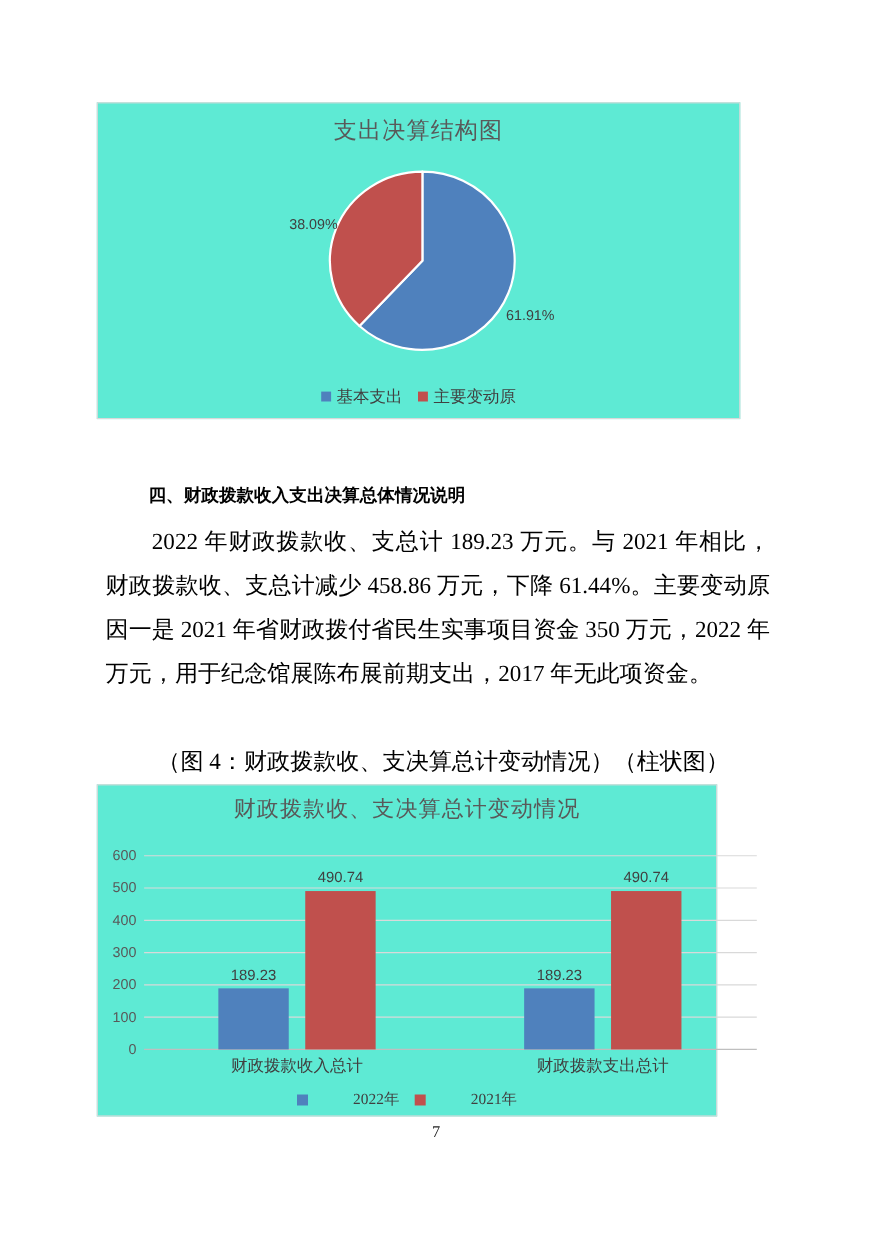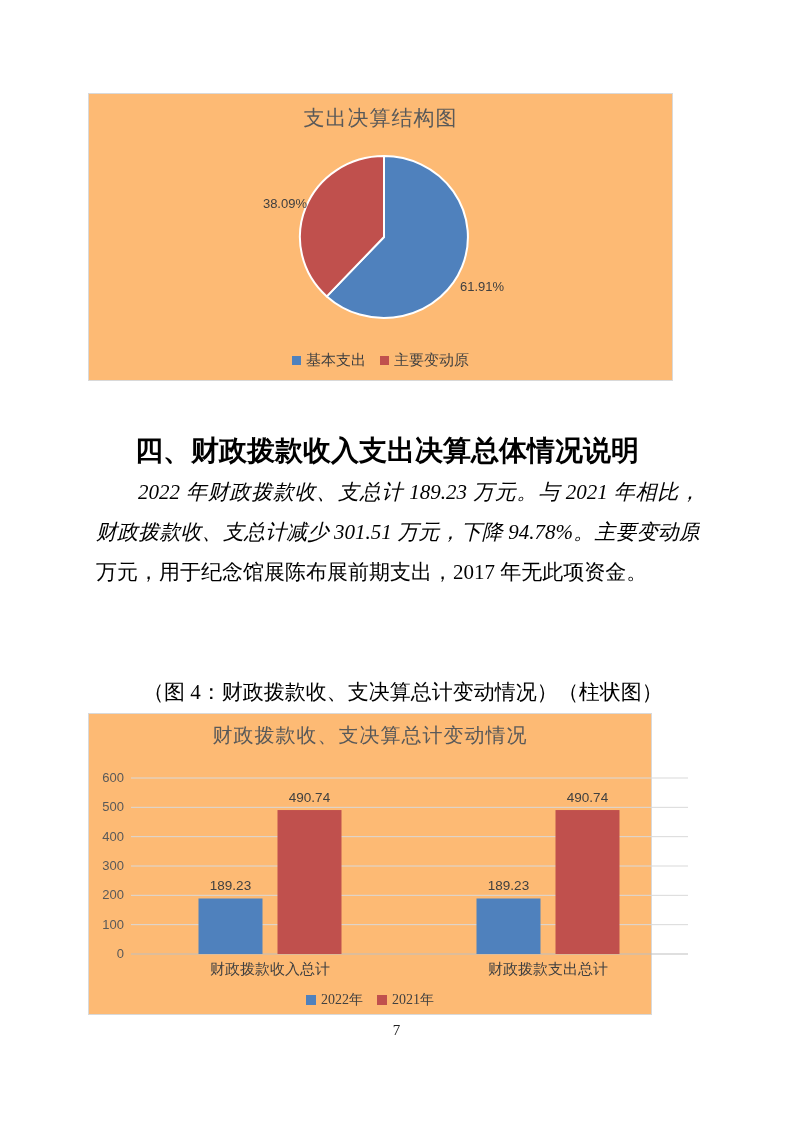--- a/index.html
+++ b/index.html
@@ -8,21 +8,21 @@
     width:793px;height:1122px;
     background:#ffffff;
     margin:0 auto;
     overflow:hidden;
     font-family:"Liberation Serif","DejaVu Serif",serif;
     color:#1a1a1a;
   }
   
   .chart-box{
     position:absolute;
-    background:#fdba74;
+    background:#5eead4;
     border:1px solid #d9d9d9;
     box-sizing:border-box;
   }
   #pie-box{left:88px;top:93px;width:585px;height:288px;}
   #bar-box{left:88px;top:713px;width:564px;height:302px;}
   .chart-title{
     position:absolute;left:0;right:0;
     text-align:center;
     color:#595959;
     font-family:"Liberation Serif","DejaVu Serif",serif;
@@ -39,34 +39,34 @@
   .legend-row{
     position:absolute;left:0;right:0;
     display:flex;justify-content:center;align-items:flex-start;
     gap:14px;
   }
   #pie-legend{top:257px;height:20px;}
   #bar-legend{top:277px;height:20px;}
   .legend-item{display:flex;align-items:center;gap:5px;}
   .legend-swatch{width:9px;height:9px;display:inline-block;}
   .legend-label{font-size:15px;color:#404040;}
-  #bar-legend .legend-label{font-size:14px;}
+  #bar-legend .legend-label{font-size:14px;margin-left:36px;}
   
   .heading{
     position:absolute;left:96px;top:437px;width:608px;
     padding-left:39px;box-sizing:border-box;
     font-family:"Liberation Sans","DejaVu Sans",sans-serif;
-    font-weight:bold;font-size:28px;line-height:28px;color:#000;
+    font-weight:bold;font-size:16px;line-height:28px;color:#000;
   }
   .para{
     position:absolute;left:96px;top:472px;width:604px;
     font-size:21px;line-height:40px;color:#000;
   }
   .para-line{height:40px;overflow:hidden;}
-  .para-line.just{text-align:justify;text-align-last:justify;font-style:italic;}
+  .para-line.just{text-align:justify;text-align-last:justify;}
   .para-line.first{padding-left:42px;box-sizing:border-box;}
   .caption{
     position:absolute;left:96px;top:672px;width:604px;
     padding-left:47px;box-sizing:border-box;
     font-size:21px;line-height:40px;color:#000;
   }
   .page-number{
     position:absolute;left:0;right:0;top:1022px;
     text-align:center;font-size:15px;color:#222;
   }
@@ -93,21 +93,22 @@
         <span class="legend-swatch" style="background: rgb(192, 80, 77);"></span>
         <span class="legend-label">主要变动原</span>
       </div>
     </div>
   </div>
 
   <div class="heading">四、财政拨款收入支出决算总体情况说明</div>
 
   <div class="para" id="para">
       <div class="para-line just first">2022 年财政拨款收、支总计 189.23 万元。与 2021 年相比，</div>
-      <div class="para-line just">财政拨款收、支总计减少 301.51 万元，下降 94.78%。主要变动原</div>
+      <div class="para-line just">财政拨款收、支总计减少 458.86 万元，下降 61.44%。主要变动原</div>
+      <div class="para-line just">因一是 2021 年省财政拨付省民生实事项目资金 350 万元，2022 年</div>
       <div class="para-line">万元，用于纪念馆展陈布展前期支出，2017 年无此项资金。</div>
     </div>
 
   <div class="caption">（图 4：财政拨款收、支决算总计变动情况）（柱状图）</div>
 
   <div class="chart-box" id="bar-box">
     <div class="chart-title" id="bar-title">财政拨款收、支决算总计变动情况</div>
     <svg class="chart-svg" id="bar-svg" width="612" height="302" viewBox="0 0 612 302">
         <line x1="42" y1="240" x2="599" y2="240" stroke="#bfbfbf" stroke-width="1"></line>
         <text x="35" y="244" text-anchor="end" font-family="&quot;Liberation Sans&quot;,&quot;DejaVu Sans&quot;,sans-serif" font-size="13" fill="#595959">0</text>

